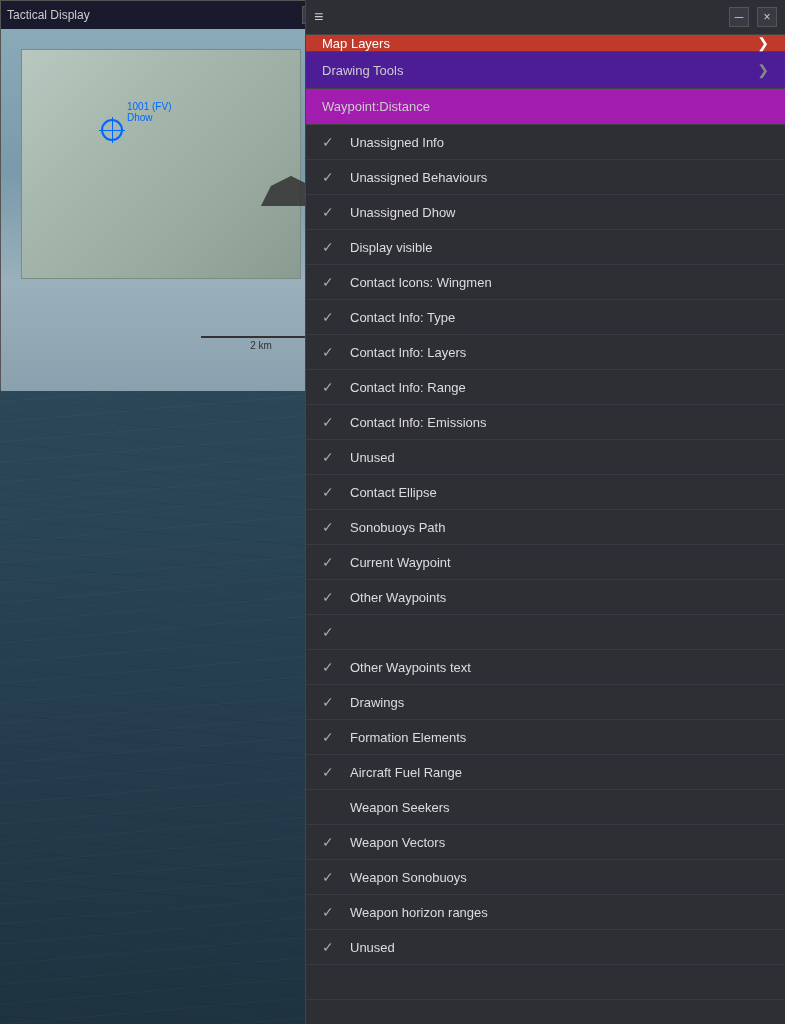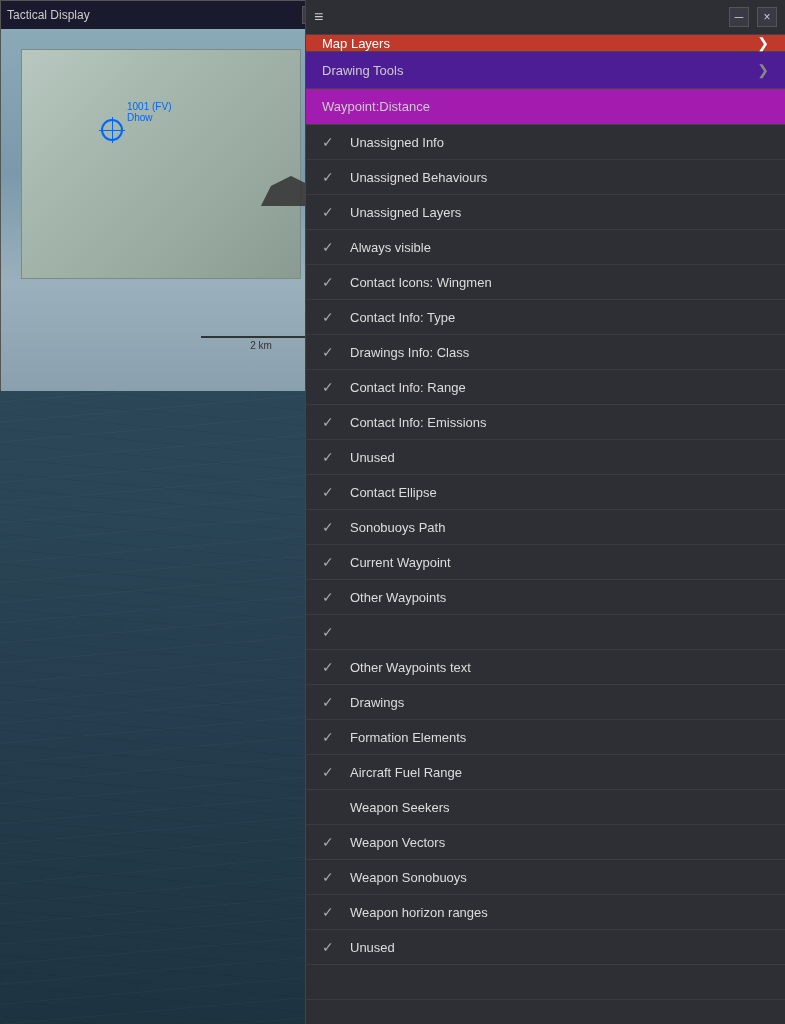--- a/index.html
+++ b/index.html
@@ -367,37 +367,37 @@
   <li class="menu-item">
         <span class="check">✓</span>
         <span class="menu-item-label">Unassigned Info</span>
       </li>
       <li class="menu-item">
         <span class="check">✓</span>
         <span class="menu-item-label">Unassigned Behaviours</span>
       </li>
       <li class="menu-item">
         <span class="check">✓</span>
-        <span class="menu-item-label">Unassigned Layers</span>
-      </li>
-      <li class="menu-item">
-        <span class="check">✓</span>
-        <span class="menu-item-label">Always visible</span>
+        <span class="menu-item-label">Unassigned Dhow</span>
+      </li>
+      <li class="menu-item">
+        <span class="check">✓</span>
+        <span class="menu-item-label">Display visible</span>
       </li>
       <li class="menu-item">
         <span class="check">✓</span>
         <span class="menu-item-label">Contact Icons: Wingmen</span>
       </li>
       <li class="menu-item">
         <span class="check">✓</span>
         <span class="menu-item-label">Contact Info: Type</span>
       </li>
       <li class="menu-item">
         <span class="check">✓</span>
-        <span class="menu-item-label">Drawings Info: Class</span>
+        <span class="menu-item-label">Contact Info: Layers</span>
       </li>
       <li class="menu-item">
         <span class="check">✓</span>
         <span class="menu-item-label">Contact Info: Range</span>
       </li>
       <li class="menu-item">
         <span class="check">✓</span>
         <span class="menu-item-label">Contact Info: Emissions</span>
       </li>
       <li class="menu-item">

